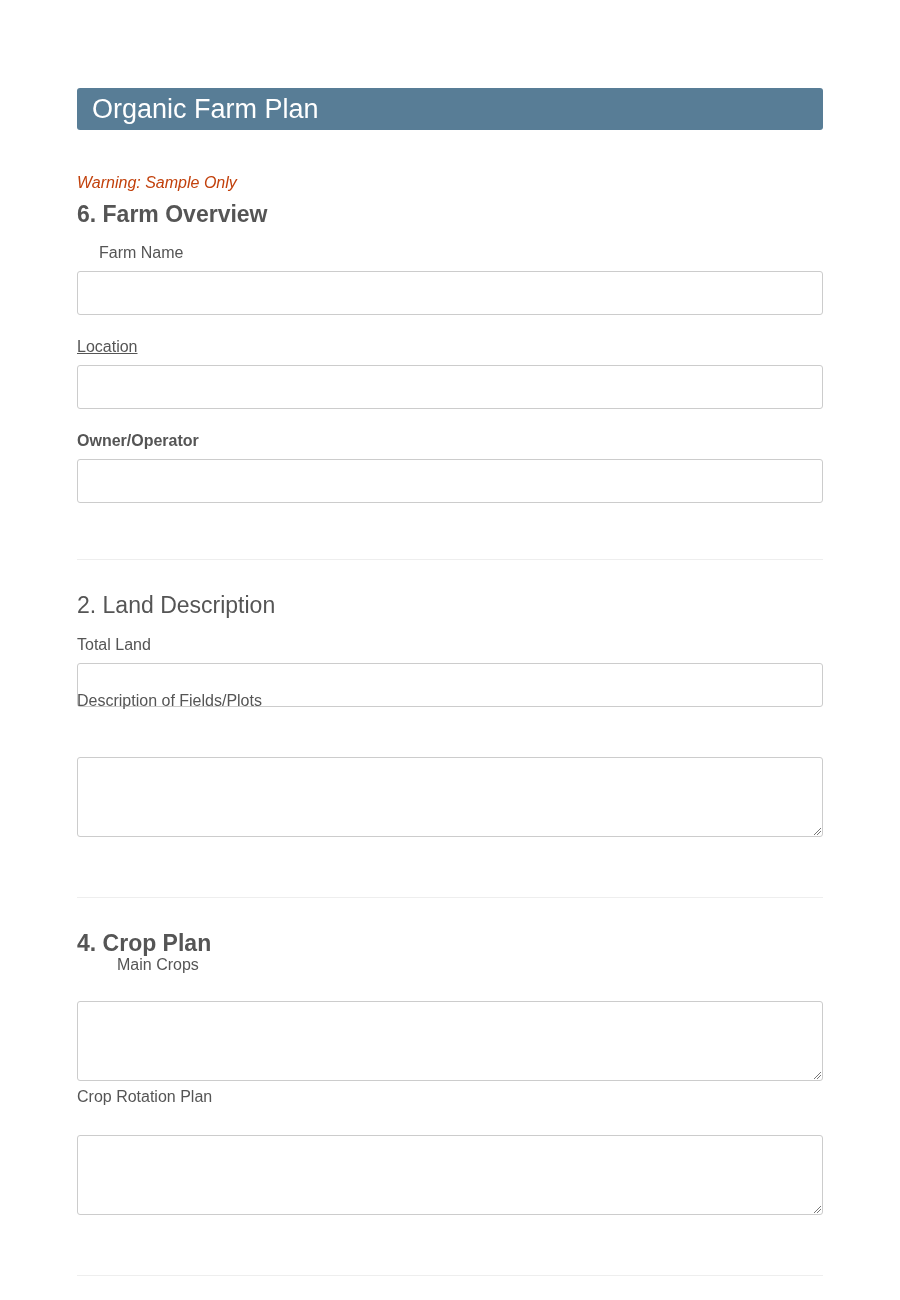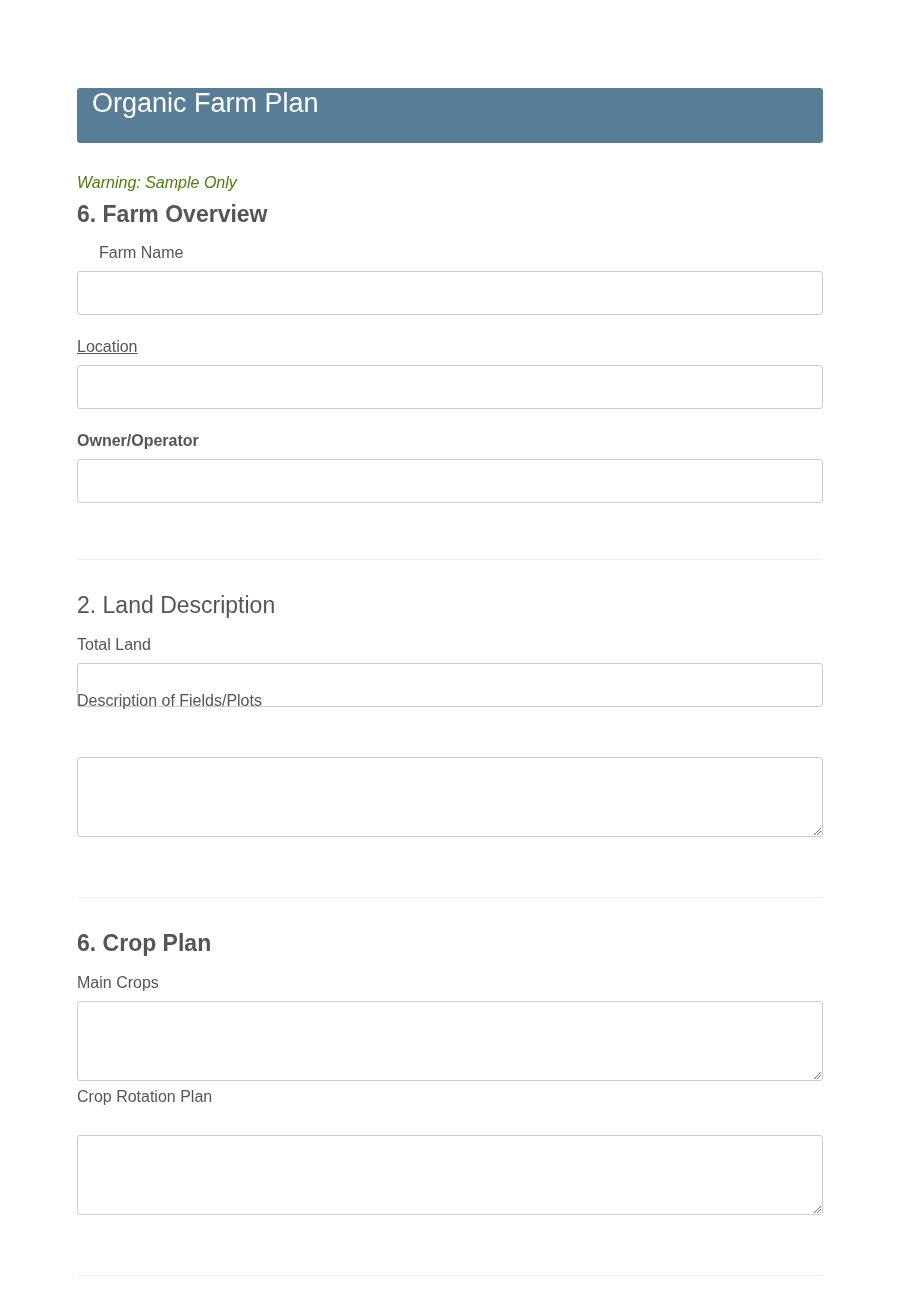--- a/index.html
+++ b/index.html
@@ -1,20 +1,20 @@
 <!DOCTYPE html>
 <html><head>
   <meta charset="utf-8">
   <style>
     html, body { margin: 0; padding: 0; background: #ffffff; }
     body { width: 900px; height: 1300px; overflow: hidden; font-family: "Liberation Sans", sans-serif; color: #444; }
     .container { position: absolute; left: 77px; top: 88px; width: 746px; }
-    .header { background: #587d96; border-radius: 3px; height: 55px; box-sizing: border-box; padding: 0 15px; display: flex; align-items: flex-start; }
+    .header { background: #587d96; border-radius: 3px; height: 42px; box-sizing: border-box; padding: 0 15px; display: flex; align-items: center; }
     .header h1 { margin: 0; font-weight: normal; font-size: 27px; color: #ffffff; }
-    .warning { margin-top: 16px; font-style: italic; font-size: 16px; color: #4d7c0f; height: 18px; line-height: 18px; }
+    .warning { margin-top: 16px; font-style: italic; font-size: 16px; color: #c2410c; height: 18px; line-height: 18px; }
     .label { font-size: 16px; color: #555; line-height: 18px; display: block; }
     .input { box-sizing: border-box; width: 746px; height: 44px; border: 1px solid #cccccc; border-radius: 3px; background: #fff; display: block; }
     .textarea { box-sizing: border-box; width: 746px; height: 80px; border: 1px solid #cccccc; border-radius: 3px; background: #fff; display: block; position: relative; }
     .grip { position: absolute; right: 1px; bottom: 1px; width: 8px; height: 8px; }
     .divider { height: 1px; background: #eeeeee; width: 746px; }
     .abs { position: absolute; left: 0; }
   </style>
 </head>
 <body>
 
@@ -38,22 +38,22 @@
   <input class="input abs" style="top: 575px;" type="text" value="">
   <label class="label abs" style="top:604px;">Description of Fields/Plots</label>
   <div class="textarea abs" style="top:669px;">
     <svg class="grip" viewBox="0 0 8 8">
         <line x1="1" y1="8" x2="8" y2="1" stroke="#777" stroke-width="1"></line>
         <line x1="4" y1="8" x2="8" y2="4" stroke="#777" stroke-width="1"></line>
       </svg>
   </div>
   <div class="divider abs" style="top:809px;"></div>
 
-  <h2 class="abs" style="top:841px;margin:0;font-size:23px;font-weight:bold;color:#555;line-height:28px;">6. Crop Plan</h2>
-  <label class="label abs" style="top:886px;">Main Crops</label>
+  <h2 class="abs" style="top:841px;margin:0;font-size:23px;font-weight:bold;color:#555;line-height:28px;">4. Crop Plan</h2>
+  <label class="label abs" style="top:868px;margin-left:40px;">Main Crops</label>
   <div class="textarea abs" style="top:913px;">
     <svg class="grip" viewBox="0 0 8 8">
         <line x1="1" y1="8" x2="8" y2="1" stroke="#777" stroke-width="1"></line>
         <line x1="4" y1="8" x2="8" y2="4" stroke="#777" stroke-width="1"></line>
       </svg>
   </div>
   <label class="label abs" style="top:1000px;">Crop Rotation Plan</label>
   <div class="textarea abs" style="top:1047px;">
     <svg class="grip" viewBox="0 0 8 8">
         <line x1="1" y1="8" x2="8" y2="1" stroke="#777" stroke-width="1"></line>

